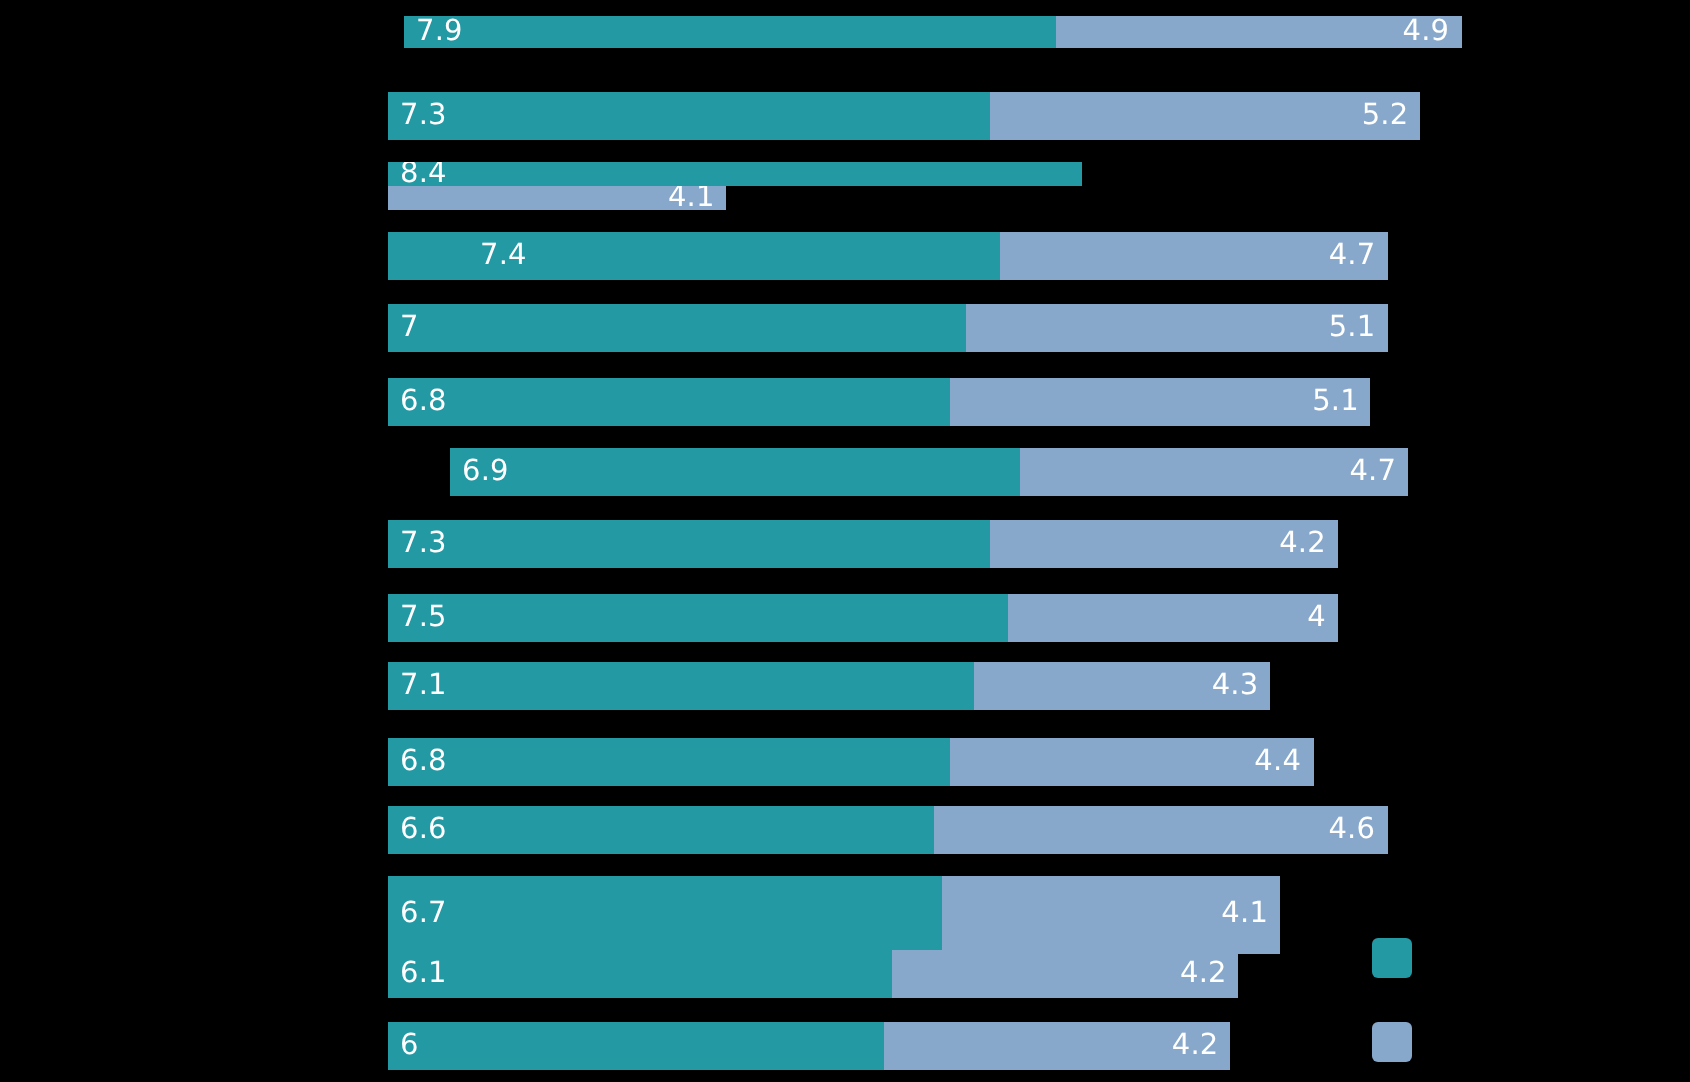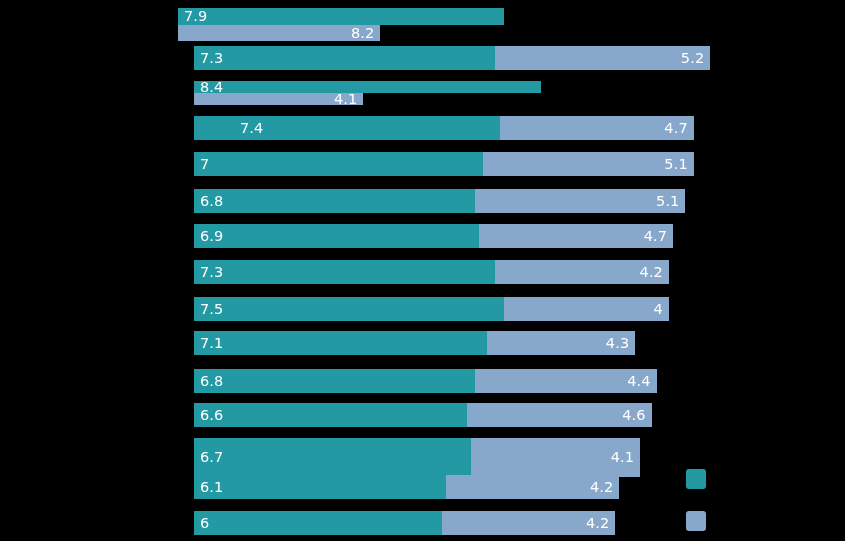--- a/index.html
+++ b/index.html
@@ -54,26 +54,26 @@
     position: absolute;
     width: 20px;
     height: 20px;
     border-radius: 3px;
   }
 </style>
 </head>
 <body>
 
 <div id="chart-root" style="background: rgb(0, 0, 0);">
-    <div class="bar-row" style="left: 178px; top: 8px; height: 33px; flex-direction: column;">
+    <div class="bar-row" style="left: 202px; top: 8px; height: 16px;">
       <div class="seg seg-primary" style="width: 326.27px; background: rgb(35, 153, 164);">
         <span class="seg-label">7.9</span>
       </div>
       <div class="seg seg-secondary" style="width: 202.37px; background: rgb(135, 168, 203);">
-        <span class="seg-label">8.2</span>
+        <span class="seg-label">4.9</span>
       </div>
     </div>
     <div class="bar-row" style="left: 194px; top: 46px; height: 24px;">
       <div class="seg seg-primary" style="width: 301.49px; background: rgb(35, 153, 164);">
         <span class="seg-label">7.3</span>
       </div>
       <div class="seg seg-secondary" style="width: 214.76px; background: rgb(135, 168, 203);">
         <span class="seg-label">5.2</span>
       </div>
     </div>
@@ -103,21 +103,21 @@
     </div>
     <div class="bar-row" style="left: 194px; top: 189px; height: 24px;">
       <div class="seg seg-primary" style="width: 280.84px; background: rgb(35, 153, 164);">
         <span class="seg-label">6.8</span>
       </div>
       <div class="seg seg-secondary" style="width: 210.63px; background: rgb(135, 168, 203);">
         <span class="seg-label">5.1</span>
       </div>
     </div>
     <div class="bar-row" style="left: 194px; top: 224px; height: 24px;">
-      <div class="seg seg-primary" style="width: 284.97px; background: rgb(35, 153, 164);">
+      <div class="seg seg-primary" style="width: 284.97px; background: rgb(35, 153, 164); margin-left: 31px;">
         <span class="seg-label">6.9</span>
       </div>
       <div class="seg seg-secondary" style="width: 194.11px; background: rgb(135, 168, 203);">
         <span class="seg-label">4.7</span>
       </div>
     </div>
     <div class="bar-row" style="left: 194px; top: 260px; height: 24px;">
       <div class="seg seg-primary" style="width: 301.49px; background: rgb(35, 153, 164);">
         <span class="seg-label">7.3</span>
       </div>
@@ -146,21 +146,21 @@
         <span class="seg-label">6.8</span>
       </div>
       <div class="seg seg-secondary" style="width: 181.72px; background: rgb(135, 168, 203);">
         <span class="seg-label">4.4</span>
       </div>
     </div>
     <div class="bar-row" style="left: 194px; top: 403px; height: 24px; justify-content: flex-end;">
       <div class="seg seg-primary" style="width: 272.58px; background: rgb(35, 153, 164);">
         <span class="seg-label">6.6</span>
       </div>
-      <div class="seg seg-secondary" style="width: 185px; background: rgb(135, 168, 203);">
+      <div class="seg seg-secondary" style="width: 227px; background: rgb(135, 168, 203);">
         <span class="seg-label">4.6</span>
       </div>
     </div>
     <div class="bar-row" style="left: 194px; top: 438px; height: 39px;">
       <div class="seg seg-primary" style="width: 276.71px; background: rgb(35, 153, 164);">
         <span class="seg-label">6.7</span>
       </div>
       <div class="seg seg-secondary" style="width: 169.33px; background: rgb(135, 168, 203);">
         <span class="seg-label">4.1</span>
       </div>

